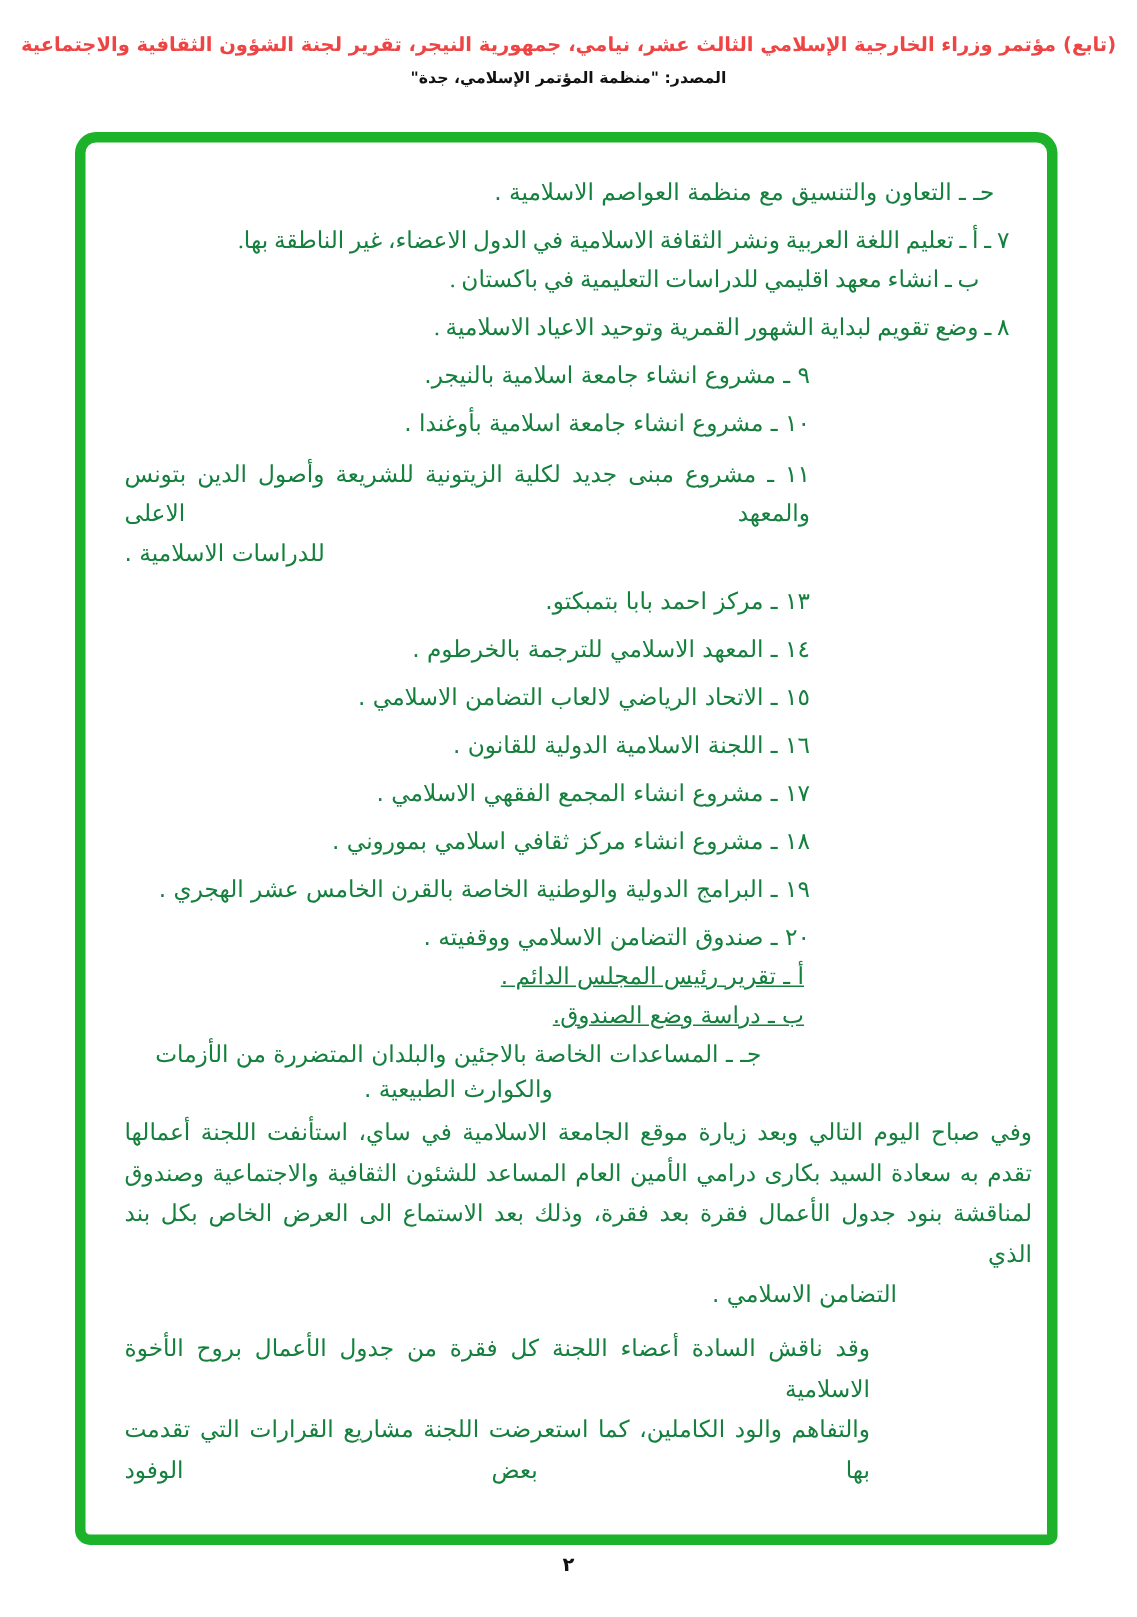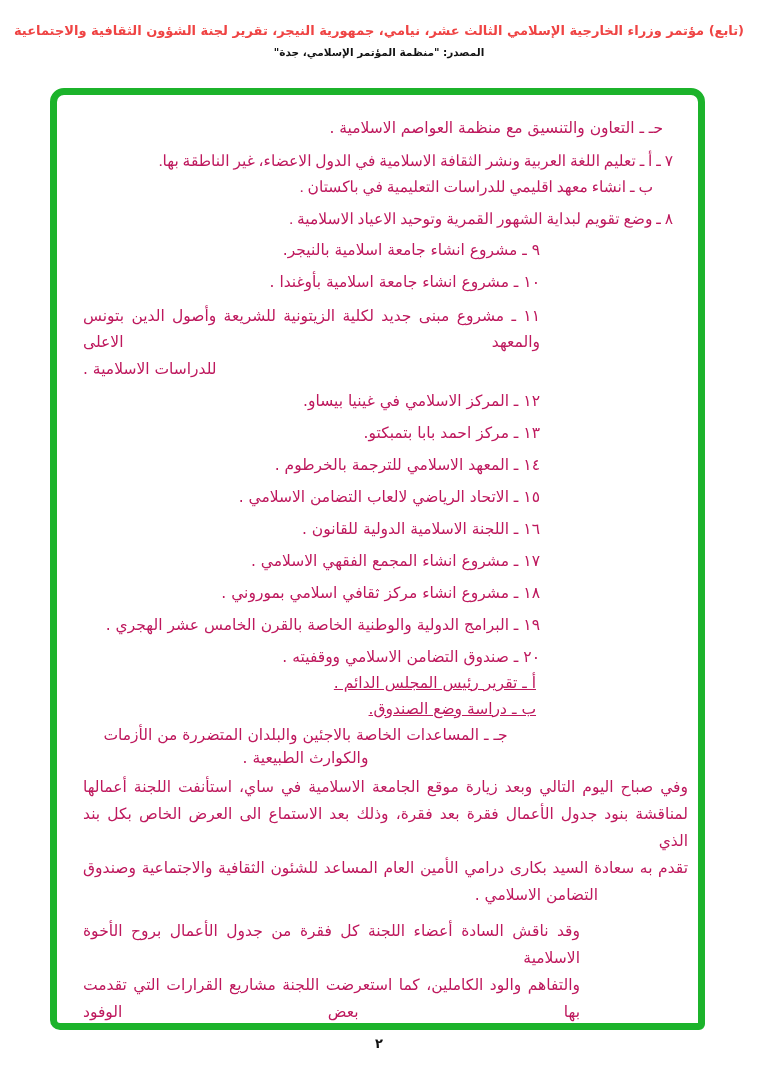--- a/index.html
+++ b/index.html
@@ -29,21 +29,21 @@
     width:655px;height:942px;box-sizing:border-box;
     border:7px solid #1cb32b;
     border-radius:14px 14px 6px 10px;
     background:#fff;
   }
   .content{
     position:absolute;inset:0;
     padding:22px 10px 0 26px;
     direction:rtl;
     font-size:15.5px;
-    color:#be185d;
+    color:#15803d;
   }
   
   .ln{line-height:23px;margin-bottom:9px;text-align:right;letter-spacing:.2px;}
   .tight{margin-bottom:3px;}
   .pr15{padding-right:15px;font-family:Liberation Serif, serif;}
   .pr25{padding-right:25px;}
   .pr35{padding-right:35px;font-family:Liberation Serif, serif;}
   .pr148{padding-right:148px;}
   .pr152{padding-right:152px;text-decoration:underline;}
   .pr160{padding-right:160px;text-align:center;}
@@ -75,37 +75,36 @@
   <div class="content">
 
     <div class="ln pr25">حـ ـ التعاون والتنسيق مع منظمة العواصم الاسلامية .</div>
     <div class="ln pr15 tight">٧ ـ أ ـ تعليم اللغة العربية ونشر الثقافة الاسلامية في الدول الاعضاء، غير الناطقة بها.</div>
     <div class="ln pr35">ب ـ انشاء معهد اقليمي للدراسات التعليمية في باكستان .</div>
     <div class="ln pr15">٨ ـ وضع تقويم لبداية الشهور القمرية وتوحيد الاعياد الاسلامية .</div>
     <div class="ln pr148">٩ ـ مشروع انشاء جامعة اسلامية بالنيجر.</div>
     <div class="ln pr148">١٠ ـ مشروع انشاء جامعة اسلامية بأوغندا .</div>
     <div class="ln pr148 wrapline tight">١١ ـ مشروع مبنى جديد لكلية الزيتونية للشريعة وأصول الدين بتونس والمعهد الاعلى</div>
     <div class="ln flushleft">للدراسات الاسلامية .</div>
-    <div class="ln pr148">١٢ ـ المركز الاسلامي في غينيا بيساو.</div>
     <div class="ln pr148">١٣ ـ مركز احمد بابا بتمبكتو.</div>
     <div class="ln pr148">١٤ ـ المعهد الاسلامي للترجمة بالخرطوم .</div>
     <div class="ln pr148">١٥ ـ الاتحاد الرياضي لالعاب التضامن الاسلامي .</div>
     <div class="ln pr148">١٦ ـ اللجنة الاسلامية الدولية للقانون .</div>
     <div class="ln pr148">١٧ ـ مشروع انشاء المجمع الفقهي الاسلامي .</div>
     <div class="ln pr148">١٨ ـ مشروع انشاء مركز ثقافي اسلامي بموروني .</div>
     <div class="ln pr148">١٩ ـ البرامج الدولية والوطنية الخاصة بالقرن الخامس عشر الهجري .</div>
     <div class="ln pr148 tight">٢٠ ـ صندوق التضامن الاسلامي ووقفيته .</div>
     <div class="ln pr152 tight">أ ـ تقرير رئيس المجلس الدائم .</div>
     <div class="ln pr152 tight">ب ـ دراسة وضع الصندوق.</div>
     <div class="ln pr160 tight">جـ ـ المساعدات الخاصة بالاجئين والبلدان المتضررة من الأزمات والكوارث الطبيعية .</div>
 
     <div class="para">
       <div class="pl justfull">وفي صباح اليوم التالي وبعد زيارة موقع الجامعة الاسلامية في ساي، استأنفت اللجنة أعمالها</div>
+      <div class="pl justfull">تقدم به سعادة السيد بكارى درامي الأمين العام المساعد للشئون الثقافية والاجتماعية وصندوق</div>
       <div class="pl justfull">لمناقشة بنود جدول الأعمال فقرة بعد فقرة، وذلك بعد الاستماع الى العرض الخاص بكل بند الذي</div>
-      <div class="pl justfull">تقدم به سعادة السيد بكارى درامي الأمين العام المساعد للشئون الثقافية والاجتماعية وصندوق</div>
       <div class="pl alr pr90">التضامن الاسلامي .</div>
     </div>
 
     <div class="para p2">
       <div class="pl justfull pr108">وقد ناقش السادة أعضاء اللجنة كل فقرة من جدول الأعمال بروح الأخوة الاسلامية</div>
       <div class="pl justfull pr108">والتفاهم والود الكاملين، كما استعرضت اللجنة مشاريع القرارات التي تقدمت بها بعض الوفود</div>
     </div>
 
   </div>
 </div>

